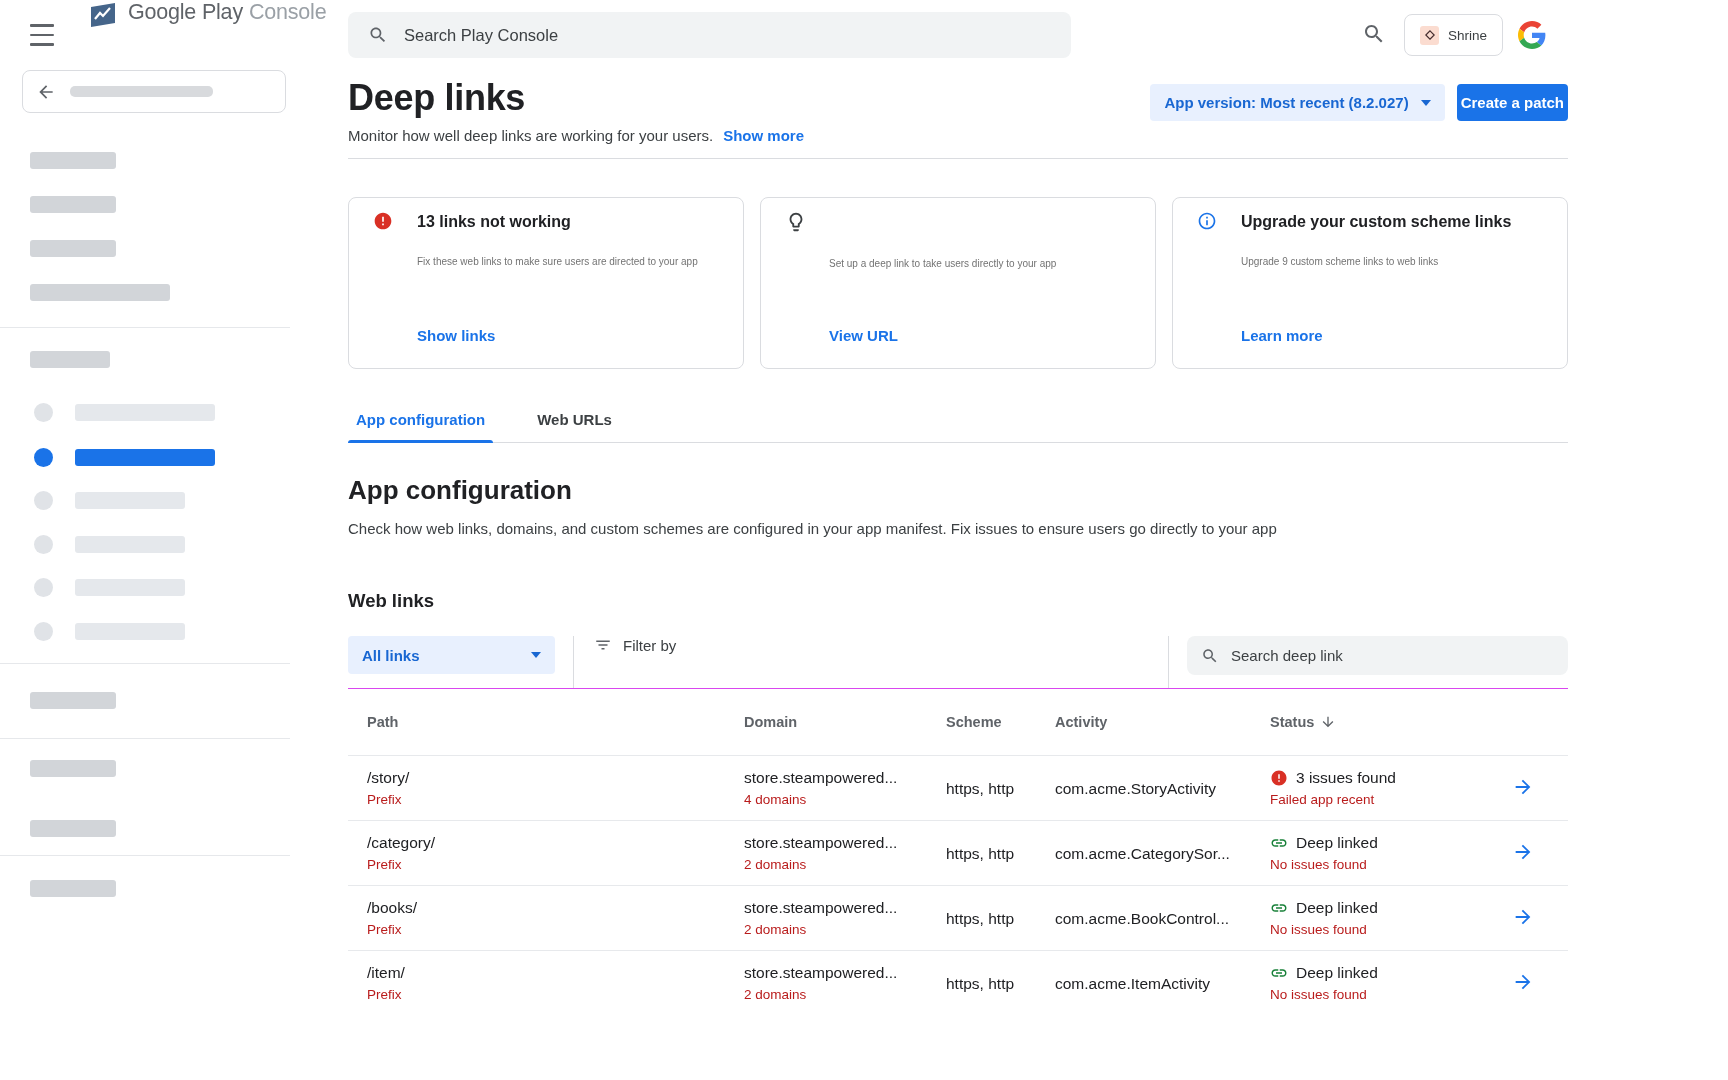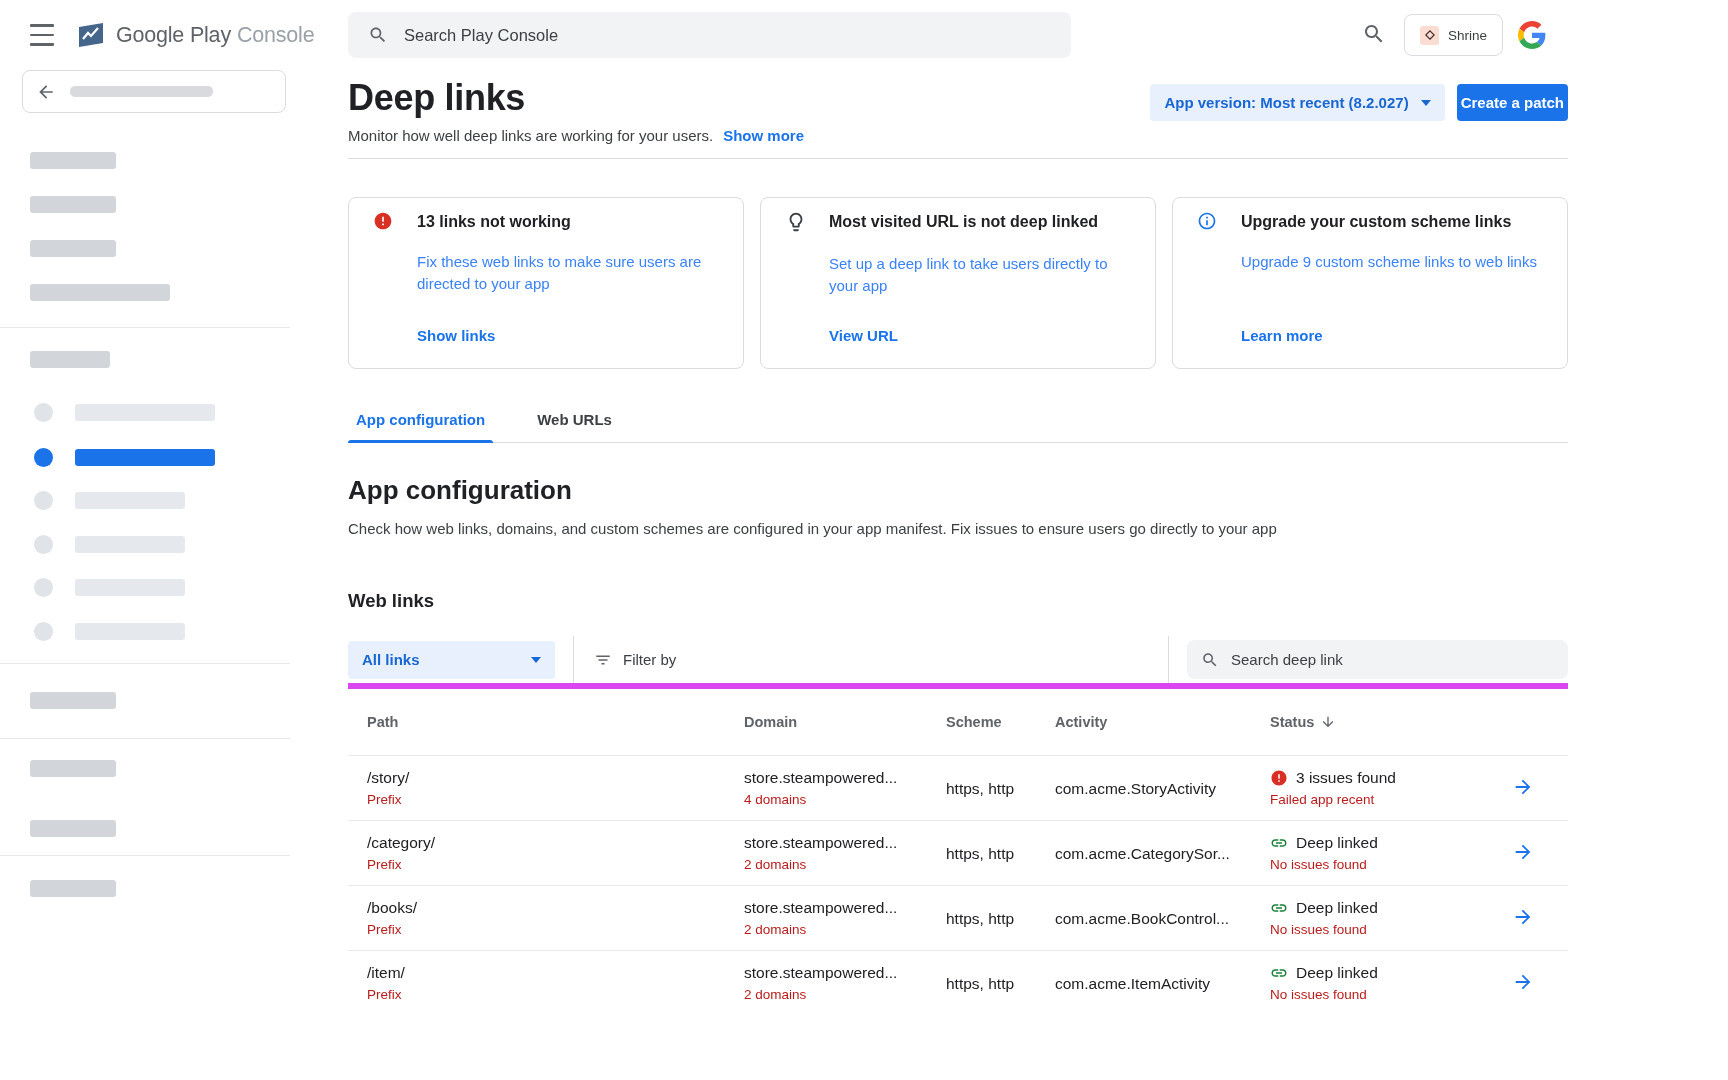--- a/index.html
+++ b/index.html
@@ -5,21 +5,21 @@
   * { margin:0; padding:0; box-sizing:border-box; }
   html, body { width:1728px; height:1080px; overflow:hidden; background:#fff;
     font-family:"Liberation Sans", sans-serif; color:#202124; }
   .page { position:relative; width:1728px; height:1080px; background:#fff; }
 
   
   .topbar { position:absolute; inset:0 0 auto 0; height:70px; background:#fff; }
   .hamburger { position:absolute; left:30px; top:24px; width:26px; height:22px;
     display:flex; flex-direction:column; justify-content:space-between; background:none; border:none; cursor:pointer; }
   .hamburger span { display:block; width:24px; height:2.6px; background:#5f6368; border-radius:1px; }
-  .logo { position:absolute; left:76px; top:0; height:70px; display:flex; align-items:center; gap:10px; }
+  .logo { position:absolute; left:88px; top:0; height:70px; display:flex; align-items:flex-start; gap:10px; }
   .logo-text { font-size:21.5px; letter-spacing:-.2px; white-space:nowrap; }
   .logo-p1 { color:#5f6368; }
   .logo-p2 { color:#9aa0a6; margin-left:6px; }
 
   .global-search { position:absolute; left:348px; top:12px; width:723px; height:46px;
     background:#f1f3f4; border-radius:8px; display:flex; align-items:center; gap:16px; padding:0 20px; }
   .global-search input { flex:1; border:none; background:transparent; outline:none;
     font-size:16.5px; color:#202124; font-family:inherit; }
   .global-search input::placeholder { color:#3c4043; opacity:1; }
 
@@ -61,39 +61,39 @@
   .create-patch { height:37px; background:#1a73e8; color:#fff; border:none; border-radius:4px;
     padding:0 4px; font-size:15px; font-weight:700; font-family:inherit; cursor:pointer; }
   .hr { height:1px; background:#dadce0; margin-top:12px; }
 
   
   .cards { display:flex; gap:16px; margin-top:38px; }
   .card { flex:1; border:1px solid #dadce0; border-radius:8px; padding:14px 24px 24px;
     min-height:172px; display:grid; grid-template-columns:44px 1fr; grid-template-rows:auto auto 1fr; }
   .card-icon { grid-row:1; grid-column:1; margin-top:-1px; }
   .card-title { grid-row:1; grid-column:2; font-size:16px; line-height:20px; font-weight:700; color:#202124; }
-  .card-body { grid-row:2; grid-column:2; margin-top:16px; font-size:15px; line-height:22px; color:#3b82f6; }
+  .card-body { grid-row:2; grid-column:2; margin-top:16px; font-size:10px; line-height:22px; color:#737373; }
   .card-action { grid-row:3; grid-column:2; align-self:end; margin-top:20px; font-size:15px;
     font-weight:700; color:#1a73e8; cursor:pointer; text-decoration:none; }
 
   
   .tabs { margin-top:42px; border-bottom:1px solid #dadce0; display:flex; gap:36px; }
   .tab { position:relative; background:none; border:none; padding:0 8px 14px; font-size:15px;
     font-weight:700; color:#3c4043; font-family:inherit; cursor:pointer; }
   .tab.active { color:#1a73e8; }
   .tab.active::after { content:""; position:absolute; left:0; right:0; bottom:-1px; height:3px;
     background:#1a73e8; border-radius:3px 3px 0 0; }
 
   .section-heading { margin-top:30px; font-size:26px; line-height:34px; font-weight:700; color:#202124; }
   .section-desc { margin-top:12px; font-size:15px; line-height:20px; color:#3c4043; }
   .weblinks-heading { margin-top:50px; font-size:18.5px; line-height:23px; font-weight:700; color:#202124; }
 
   
-  .toolbar { margin-top:24px; height:53px; border-bottom:6px solid #d946ef;
-    display:flex; align-items:center; }
+  .toolbar { margin-top:24px; height:53px; border-bottom:1px solid #d946ef;
+    display:flex; align-items:flex-start; }
   .links-select { width:207px; height:38px; background:#e8f0fe; border:none; border-radius:4px;
     display:flex; align-items:center; justify-content:space-between; padding:0 14px; color:#1967d2;
     font-size:15px; font-weight:700; font-family:inherit; cursor:pointer; }
   .v-div { width:1px; align-self:stretch; background:#dadce0; }
   .v-div.m1 { margin-left:18px; }
   .v-div.m2 { margin-right:18px; }
   .filter-by { display:flex; align-items:center; gap:11px; margin-left:20px; color:#3c4043;
     font-size:15px; background:none; border:none; font-family:inherit; cursor:pointer; }
   .toolbar .spacer { flex:1; }
   .deeplink-search { width:381px; height:39px; background:#f1f3f4; border-radius:8px;
@@ -253,21 +253,20 @@
         <p class="card-body">Fix these web links to make sure users are directed to your app</p>
         <a class="card-action">Show links</a>
       </section>
 
       <section class="card">
         <span class="card-icon">
           <svg width="22" height="22" viewBox="0 0 24 24">
               <path fill="#3c4043" d="M9 21c0 .55.45 1 1 1h4c.55 0 1-.45 1-1v-1H9v1zm3-19C8.14 2 5 5.14 5 9c0 2.38 1.19 4.47 3 5.74V17c0 .55.45 1 1 1h6c.55 0 1-.45 1-1v-2.26c1.81-1.27 3-3.36 3-5.74 0-3.86-3.14-7-7-7zm2.85 11.1l-.85.6V16h-4v-2.3l-.85-.6C7.8 12.16 7 10.63 7 9c0-2.76 2.24-5 5-5s5 2.24 5 5c0 1.63-.8 3.16-2.15 4.1z"></path>
             </svg>
         </span>
-        <h3 class="card-title">Most visited URL is not deep linked</h3>
         <p class="card-body">Set up a deep link to take users directly to your app</p>
         <a class="card-action">View URL</a>
       </section>
 
       <section class="card">
         <span class="card-icon">
           <svg width="20" height="20" viewBox="0 0 24 24">
               <path fill="#1a73e8" d="M11 7h2v2h-2zm0 4h2v6h-2zm1-9C6.48 2 2 6.48 2 12s4.48 10 10 10 10-4.48 10-10S17.52 2 12 2zm0 18c-4.41 0-8-3.59-8-8s3.59-8 8-8 8 3.59 8 8-3.59 8-8 8z"></path>
             </svg>
         </span>

